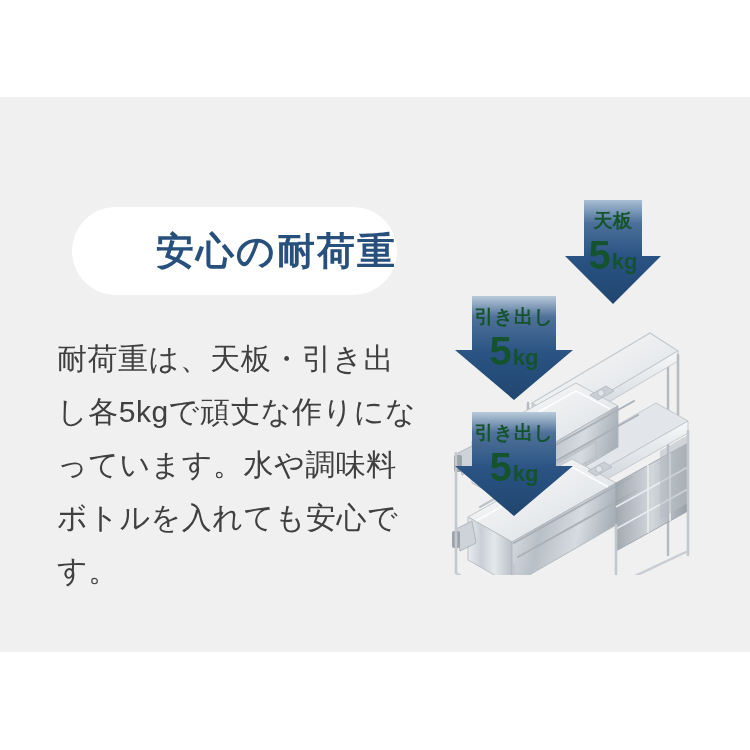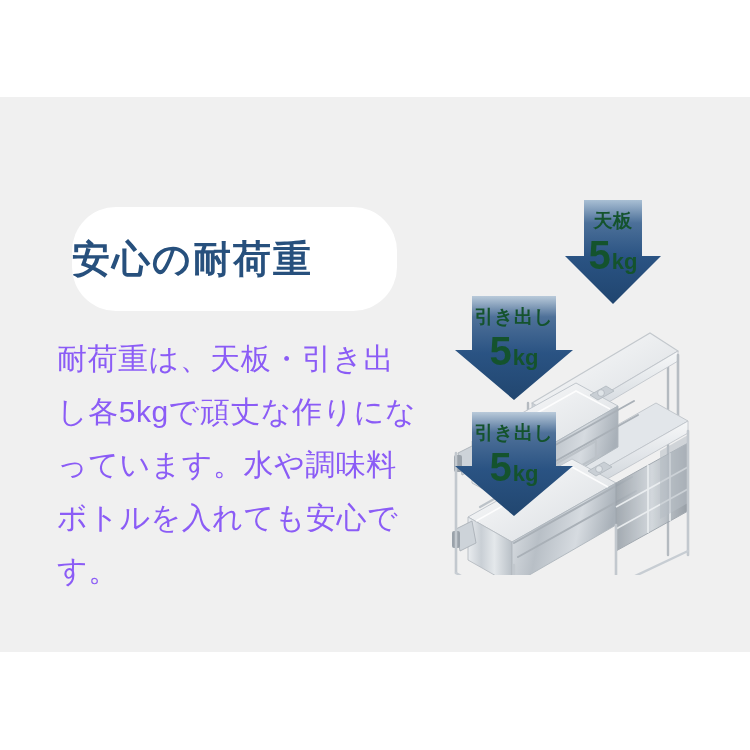--- a/index.html
+++ b/index.html
@@ -32,43 +32,43 @@
     height: 555px;
     background: #f0f0f0;
   }
 
   
   .pill {
     position: absolute;
     left: 72px;
     top: 207px;
     width: 325px;
-    height: 104px;
+    height: 88px;
     background: #ffffff;
     border-radius: 44px;
     display: flex;
     align-items: center;
-    justify-content: flex-start;
+    justify-content: flex-end;
   }
   .pill-title {
     color: #27507d;
     font-size: 38px;
     font-weight: bold;
     letter-spacing: 2px;
     line-height: 1;
     white-space: nowrap;
   }
 
   
   .body-copy {
     position: absolute;
     left: 57px;
     top: 332px;
     width: 368px;
-    color: #8b5cf6;
+    color: #404040;
     font-size: 30px;
     line-height: 53px;
     letter-spacing: 0.5px;
     font-weight: 400;
   }
   .body-copy p {
     margin: 0;
   }
 
   

